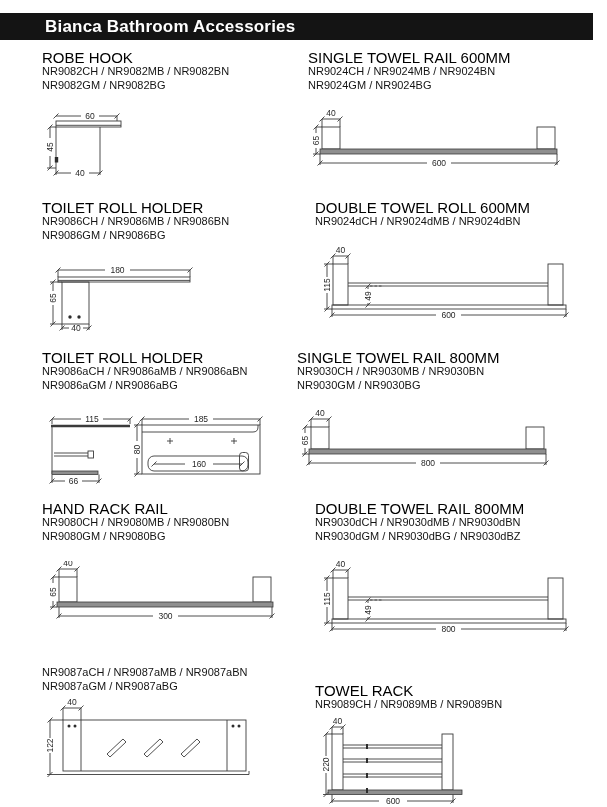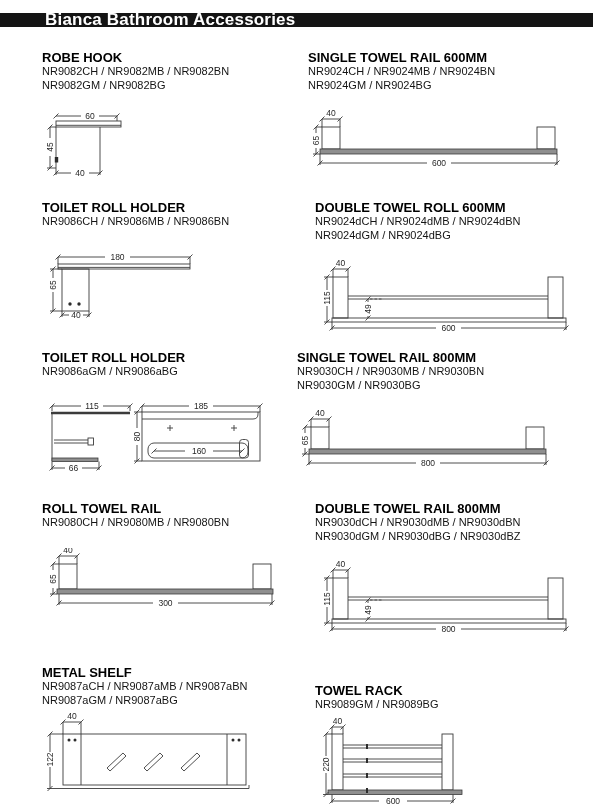--- a/index.html
+++ b/index.html
@@ -1,28 +1,28 @@
 <!DOCTYPE html>
 <html><head>
 <meta charset="utf-8">
 <style>
   html,body{margin:0;padding:0;}
   body{
     width:607px;height:807px;background:#ffffff;position:relative;
     font-family:"Liberation Sans",sans-serif;color:#111;
   }
   .header-bar{
-    position:absolute;left:0;top:13px;width:593px;height:14px;
+    position:absolute;left:0;top:13px;width:593px;height:27px;
     background:#141414;display:flex;align-items:center;
   }
   .header-bar .title{
     color:#ffffff;font-weight:bold;font-size:17px;padding-left:45px;letter-spacing:.2px;
   }
   .product{position:absolute;width:285px;}
-  .ptitle{font-size:13px;font-weight:bold;color:#000;line-height:14px;}
+  .ptitle{font-size:15px;font-weight:normal;color:#000;line-height:14px;}
   .pcode{font-size:11px;color:#141414;line-height:13.5px;}
   .drawing{margin-top:18px;display:block;}
   .drawing.tight{margin-top:6px;}
   .ln{stroke:#3b3b3b;stroke-width:0.9;fill:none;}
   .thick{stroke:#3b3b3b;stroke-width:2.6;fill:none;}
   .dash{stroke:#3b3b3b;stroke-width:0.8;stroke-dasharray:2.5 2;fill:none;}
   .fillbar{fill:#8f8f8f;stroke:#3b3b3b;stroke-width:0.8;}
   .dk{fill:#2c2c2c;stroke:none;}
   text.d{font-family:"Liberation Sans",sans-serif;font-size:8.5px;fill:#272727;}
 </style>
@@ -80,20 +80,21 @@
     </g>
     <text class="d" x="23" y="6" text-anchor="middle">40</text>
     <text class="d" text-anchor="middle" transform="rotate(-90 8 30.5)" x="8" y="33.5">65</text>
     <text class="d" x="131" y="56" text-anchor="middle">600</text>
   </svg>
 </div>
 
 <div class="product" style="left:42px;top:201px">
   <div class="ptitle">TOILET ROLL HOLDER</div>
   <div class="pcode">NR9086CH / NR9086MB / NR9086BN</div>
+  <div class="pcode">NR9086GM / NR9086BG</div>
   <svg class="drawing" width="170" height="74" viewBox="0 0 170 74">
     <g class="ln">
       <path d="M16,10 H63 M88,10 H148"></path>
       <path d="M13.5,12.5 l5,-5 M145.5,12.5 l5,-5"></path>
       <path d="M16,10 V17 M148,10 V17"></path>
       <rect x="16" y="17" width="132" height="5"></rect>
       <path d="M16,20.4 H148"></path>
       <rect x="20" y="22" width="27" height="42"></rect>
       <path d="M11,22 V31 M11,45 V64"></path>
       <path d="M8.5,24.5 l5,-5 M8.5,66.5 l5,-5"></path>
@@ -106,21 +107,20 @@
     <circle cx="37" cy="57" r="1.7" class="dk"></circle>
     <text class="d" x="75.5" y="13" text-anchor="middle">180</text>
     <text class="d" text-anchor="middle" transform="rotate(-90 11 38)" x="11" y="41">65</text>
     <text class="d" x="34" y="71" text-anchor="middle">40</text>
   </svg>
 </div>
 
 <div class="product" style="left:315px;top:201px">
   <div class="ptitle">DOUBLE TOWEL ROLL 600MM</div>
   <div class="pcode">NR9024dCH / NR9024dMB / NR9024dBN</div>
-  <div class="pcode">NR9024dGM / NR9024dBG</div>
   <svg class="drawing" width="260" height="72" viewBox="0 0 260 72">
     <g class="ln">
       <path d="M18,9 H33"></path>
       <path d="M15.5,11.5 l5,-5 M30.5,11.5 l5,-5"></path>
       <path d="M18,9 V17 M33,9 V17"></path>
       <rect x="18" y="17" width="15" height="41"></rect>
       <rect x="233" y="17" width="15" height="41"></rect>
       <path d="M33,36 H233 M33,39 H233"></path>
       <rect x="17" y="58" width="234" height="4"></rect>
       <path d="M12,17 V30 M12,46 V62"></path>
@@ -135,20 +135,21 @@
     <path d="M55,39 H67" class="dash"></path>
     <text class="d" x="25.5" y="6" text-anchor="middle">40</text>
     <text class="d" text-anchor="middle" transform="rotate(-90 12 38)" x="12" y="41">115</text>
     <text class="d" text-anchor="middle" transform="rotate(-90 53 49)" x="53" y="52">49</text>
     <text class="d" x="133.5" y="71" text-anchor="middle">600</text>
   </svg>
 </div>
 
 <div class="product" style="left:42px;top:351px">
   <div class="ptitle">TOILET ROLL HOLDER</div>
+  <div class="pcode">NR9086aCH / NR9086aMB / NR9086aBN</div>
   <div class="pcode">NR9086aGM / NR9086aBG</div>
   <svg class="drawing" width="250" height="82" viewBox="0 0 250 82">
     <g class="ln">
       <path d="M10,9 H39 M61,9 H88"></path>
       <path d="M7.5,11.5 l5,-5 M85.5,11.5 l5,-5"></path>
       <path d="M10,9 V14 M88,9 V14"></path>
       <path d="M10,17 V64"></path>
       <rect x="10" y="61" width="46" height="3.5" class="fillbar"></rect>
       <path d="M12,43 H46 M12,46 H46"></path>
       <rect x="46" y="41" width="5.5" height="7"></rect>
@@ -197,22 +198,23 @@
       <path d="M9.5,55.5 l5,-5 M246.5,55.5 l5,-5"></path>
       <path d="M12,44 V55 M249,44 V55"></path>
     </g>
     <text class="d" x="23" y="6" text-anchor="middle">40</text>
     <text class="d" text-anchor="middle" transform="rotate(-90 8 30.5)" x="8" y="33.5">65</text>
     <text class="d" x="131" y="56" text-anchor="middle">800</text>
   </svg>
 </div>
 
 <div class="product" style="left:42px;top:502px">
-  <div class="ptitle">ROLL TOWEL RAIL</div>
+  <div class="ptitle">HAND RACK RAIL</div>
   <div class="pcode">NR9080CH / NR9080MB / NR9080BN</div>
+  <div class="pcode">NR9080GM / NR9080BG</div>
   <svg class="drawing" width="240" height="62" viewBox="0 0 240 62">
     <g class="ln">
       <path d="M17,8 H35"></path>
       <path d="M14.5,10.5 l5,-5 M32.5,10.5 l5,-5"></path>
       <path d="M17,8 V16 M35,8 V16"></path>
       <rect x="17" y="16" width="18" height="25"></rect>
       <rect x="211" y="16" width="18" height="25"></rect>
       <rect x="15" y="41" width="216" height="5" class="fillbar"></rect>
       <path d="M11,16 V22 M11,40 V46"></path>
       <path d="M8.5,18.5 l5,-5 M8.5,48.5 l5,-5"></path>
@@ -251,21 +253,20 @@
     </g>
     <path d="M55,39 H67" class="dash"></path>
     <text class="d" x="25.5" y="6" text-anchor="middle">40</text>
     <text class="d" text-anchor="middle" transform="rotate(-90 12 38)" x="12" y="41">115</text>
     <text class="d" text-anchor="middle" transform="rotate(-90 53 49)" x="53" y="52">49</text>
     <text class="d" x="133.5" y="71" text-anchor="middle">800</text>
   </svg>
 </div>
 
 <div class="product" style="left:42px;top:666px">
-  <div class="ptitle">METAL SHELF</div>
   <div class="pcode">NR9087aCH / NR9087aMB / NR9087aBN</div>
   <div class="pcode">NR9087aGM / NR9087aBG</div>
   <svg class="drawing tight" width="250" height="84" viewBox="0 0 250 84">
     <g class="ln">
       <path d="M21,9 H39"></path>
       <path d="M18.5,11.5 l5,-5 M36.5,11.5 l5,-5"></path>
       <path d="M21,9 V21 M39,9 V21"></path>
       <rect x="21" y="21" width="183" height="51"></rect>
       <path d="M39,21 V72 M185,21 V72"></path>
       <path d="M65,55 L81,40 L84,43 L68,58 Z"></path>
@@ -280,21 +281,21 @@
     <circle cx="33" cy="27" r="1.5" class="dk"></circle>
     <circle cx="191" cy="27" r="1.5" class="dk"></circle>
     <circle cx="197" cy="27" r="1.5" class="dk"></circle>
     <text class="d" x="30" y="6" text-anchor="middle">40</text>
     <text class="d" text-anchor="middle" transform="rotate(-90 8 46.5)" x="8" y="49.5">122</text>
   </svg>
 </div>
 
 <div class="product" style="left:315px;top:684px">
   <div class="ptitle">TOWEL RACK</div>
-  <div class="pcode">NR9089GM / NR9089BG</div>
+  <div class="pcode">NR9089CH / NR9089MB / NR9089BN</div>
   <svg class="drawing tight" width="155" height="90" viewBox="0 0 155 90">
     <g class="ln">
       <path d="M17,9 H28"></path>
       <path d="M14.5,11.5 l5,-5 M25.5,11.5 l5,-5"></path>
       <path d="M17,9 V16 M28,9 V16"></path>
       <rect x="17" y="16" width="11" height="56"></rect>
       <rect x="127" y="16" width="11" height="56"></rect>
       <path d="M28,27 H127 M28,30 H127 M28,41 H127 M28,44 H127 M28,56 H127 M28,59 H127"></path>
       <rect x="13" y="72" width="134" height="4.5" class="fillbar"></rect>
       <path d="M11,16 V38 M11,55 V76.5"></path>

